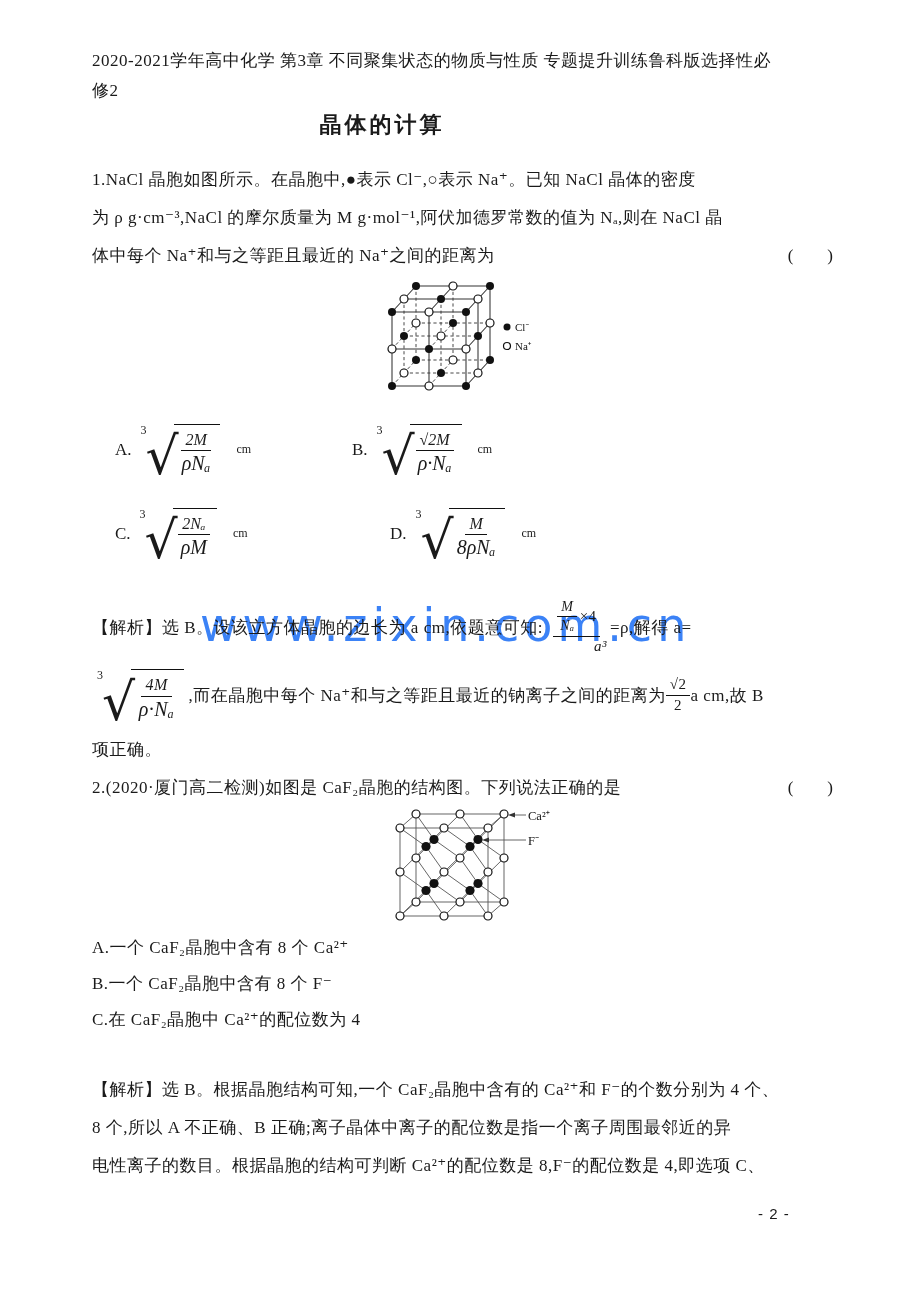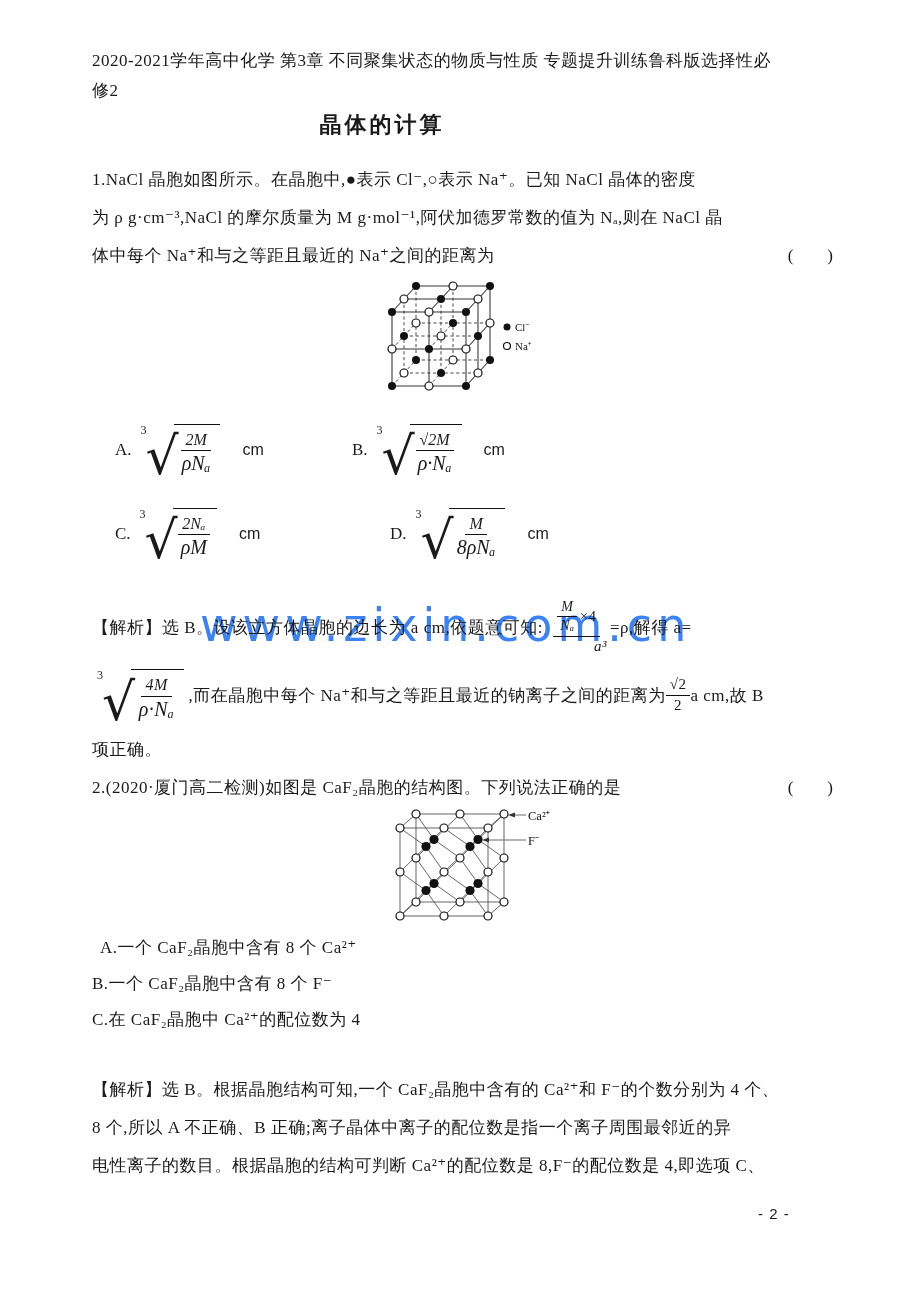--- a/index.html
+++ b/index.html
@@ -24,21 +24,21 @@
   .cbrt{position:relative;display:inline-flex;align-items:flex-end;margin:0 4px;}
   .cbrt .idx{position:absolute;left:1px;top:-1px;font-size:12px;font-style:normal;}
   .cbrt .sign{font-size:52px;line-height:44px;margin-bottom:-3px;padding-left:6px;
               font-family:"DejaVu Sans",sans-serif;font-weight:400;}
   .cbrt .rad{border-top:1.8px solid #111;margin-left:-5px;padding:6px 6px 0 4px;}
   .cbrt .frac .num{border-bottom:1.4px solid #111;font-size:16px;}
   .cbrt .frac .den{font-size:20px;text-align:right;}
   
   .opt{display:flex;align-items:center;font-size:17px;}
   .opt .olabel{margin-right:4px;}
-  .opt .unit{margin-left:18px;font-family:Liberation Sans, sans-serif;font-size:16px;}
+  .opt .unit{margin-left:12px;font-family:Liberation Serif, serif;font-size:12px;}
   
   .arow{display:flex;align-items:center;font-size:17px;letter-spacing:0.5px;}
   .bigfrac{display:inline-flex;flex-direction:column;align-items:center;margin:0 3px;}
   .bigfrac .bfnum{display:flex;align-items:center;border-bottom:1.6px solid #111;padding:0 3px 2px;}
   .bigfrac .bfnum .frac .num{font-size:14px;border-bottom:1.3px solid #111;}
   .bigfrac .bfnum .frac .den{font-size:14px;}
   .bigfrac .times{font-size:15px;margin-left:1px;font-style:normal;}
   .bigfrac .bfden{font-size:15px;padding-top:1px;margin-left:48px;}
   .sfrac .num,.sfrac .den{font-size:15px;}
   .footer{left:758px;top:1205px;font-size:15px;font-family:"Liberation Sans",sans-serif;letter-spacing:1px;}
@@ -251,21 +251,21 @@
       <g>
         <line class="lng" x1="136" y1="11" x2="122" y2="11"></line>
         <polygon points="118,11 125,8.4 125,13.6" fill="#333"></polygon>
         <text x="138" y="16" font-size="12.5">Ca²⁺</text>
         <line class="lng" x1="136" y1="36" x2="96" y2="36"></line>
         <polygon points="92,36 99,33.4 99,38.6" fill="#333"></polygon>
         <text x="138" y="41" font-size="12.5">F⁻</text>
       </g>
     </svg>
 
-    <div class="abs bodytext" style="left:100px;top:936px">A.一个 CaF₂晶胞中含有 8 个 Ca²⁺</div>
+    <div class="abs bodytext" style="left:92px;top:936px">A.一个 CaF₂晶胞中含有 8 个 Ca²⁺</div>
     <div class="abs bodytext" style="left:92px;top:972px">B.一个 CaF₂晶胞中含有 8 个 F⁻</div>
     <div class="abs bodytext" style="left:92px;top:1008px">C.在 CaF₂晶胞中 Ca²⁺的配位数为 4</div>
 
     <div class="abs bodytext" style="left:92px;top:1078px">【解析】选 B。根据晶胞结构可知,一个 CaF₂晶胞中含有的 Ca²⁺和 F⁻的个数分别为 4 个、</div>
     <div class="abs bodytext" style="left:92px;top:1116px">8 个,所以 A 不正确、B 正确;离子晶体中离子的配位数是指一个离子周围最邻近的异</div>
     <div class="abs bodytext" style="left:92px;top:1154px">电性离子的数目。根据晶胞的结构可判断 Ca²⁺的配位数是 8,F⁻的配位数是 4,即选项 C、</div>
 
     <div class="abs footer">- 2 -</div>
 
   </div>

